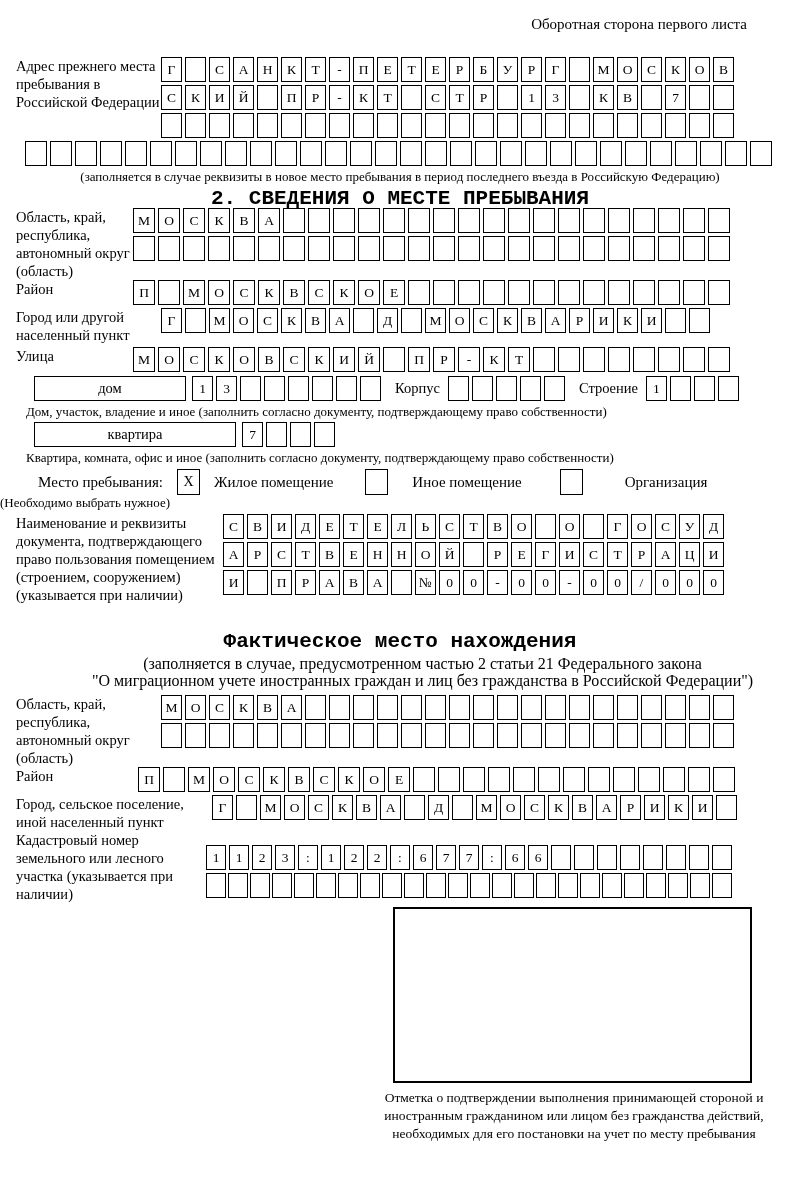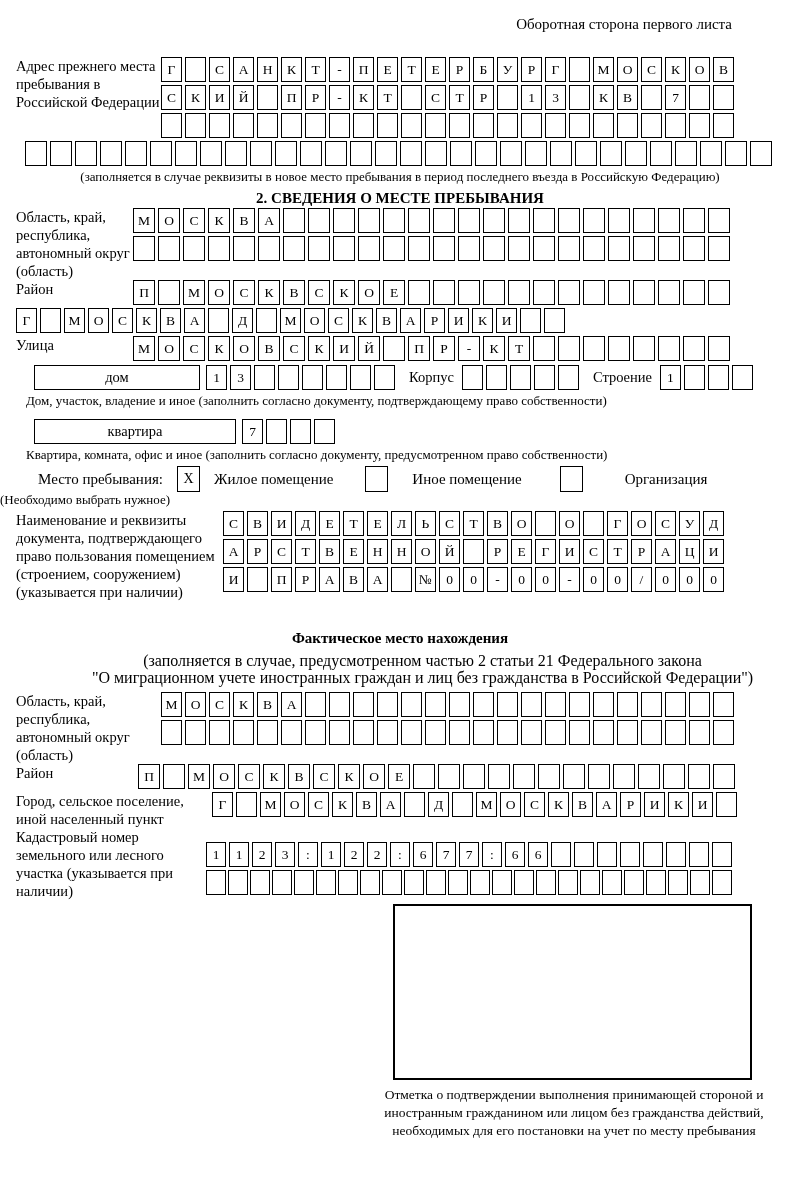--- a/index.html
+++ b/index.html
@@ -5,21 +5,21 @@
   * { box-sizing: border-box; margin: 0; padding: 0; }
   html, body { width: 800px; background: #fff; }
   body {
     height: 1180px;
     font-family: "Liberation Serif", "DejaVu Serif", serif;
     color: #000;
     overflow: hidden;
     position: relative;
     padding-top: 16px;
   }
-  .hdr { text-align: right; padding-right: 68px; font-size: 15px; }
+  .hdr { text-align: right; padding-right: 53px; font-size: 15px; }
 
   .block { display: flex; align-items: flex-start; margin-left: 16px; }
   .lbl { font-size: 14.5px; line-height: 18px; flex: none; }
   .w145 { width: 145px; }
   .w117 { width: 117px; }
   .w122 { width: 122px; }
   .w196 { width: 196px; }
   .w190 { width: 190px; }
   .w207 { width: 207px; }
 
@@ -31,21 +31,21 @@
     height: 25px;
     border: 1.5px solid #000;
     display: flex; align-items: center; justify-content: center;
     font-size: 13.5px;
     background: #fff;
   }
   .fullrow { margin-left: 25px; margin-top: 3px; }
 
   .caption { font-size: 13px; line-height: 16px; margin-top: 3px; }
   .center { text-align: center; }
-  .sect-title { text-align: center; font-weight: bold; font-size: 15px; margin-top: 4px; line-height: 19px; }
+  .sect-title { text-align: center; font-weight: bold; font-size: 21px; margin-top: 4px; line-height: 19px; font-family: Liberation Mono, monospace; }
 
   .domrow { display: flex; align-items: center; margin-left: 34px; margin-top: 4px; }
   .wide-box {
     height: 25px; border: 1.5px solid #000;
     display: flex; align-items: center; justify-content: center;
     font-size: 14.5px; flex: none; background: #fff;
   }
   .inline-lbl { font-size: 14.5px; padding: 0 8px 0 14px; flex: none; }
   .left-caption { margin-left: 26px; font-size: 13px; line-height: 16px; margin-top: 3px; }
 
@@ -278,20 +278,21 @@
       <div class="cell"></div>
       <div class="cell"></div>
       <div class="cell"></div>
       <div class="cell"></div>
       <div class="cell"></div>
       <div class="cell"></div>
     </div>
 </div>
 
 <div class="block" style="margin-top:3px">
+  <div class="lbl w145">Город или другой населенный пункт</div>
   <div class="cells">
       <div class="cell">Г</div>
       <div class="cell"></div>
       <div class="cell">М</div>
       <div class="cell">О</div>
       <div class="cell">С</div>
       <div class="cell">К</div>
       <div class="cell">В</div>
       <div class="cell">А</div>
       <div class="cell"></div>
@@ -336,21 +337,21 @@
       <div class="cell"></div>
       <div class="cell"></div>
       <div class="cell"></div>
       <div class="cell"></div>
       <div class="cell"></div>
       <div class="cell"></div>
     </div>
 </div>
 
 <div class="domrow">
-  <div class="wide-box" style="width:166px">дом</div>
+  <div class="wide-box" style="width:152px">дом</div>
   <div class="cells" style="margin-left:6px">
       <div class="cell">1</div>
       <div class="cell">3</div>
       <div class="cell"></div>
       <div class="cell"></div>
       <div class="cell"></div>
       <div class="cell"></div>
       <div class="cell"></div>
       <div class="cell"></div>
     </div>
@@ -365,30 +366,30 @@
   <div class="inline-lbl">Строение</div>
   <div class="cells">
       <div class="cell">1</div>
       <div class="cell"></div>
       <div class="cell"></div>
       <div class="cell"></div>
     </div>
 </div>
 <div class="left-caption">Дом, участок, владение и иное (заполнить согласно документу, подтверждающему право собственности)</div>
 
-<div class="domrow" style="margin-top:10px">
+<div class="domrow" style="margin-top:2px">
   <div class="wide-box" style="width:202px">квартира</div>
   <div class="cells" style="margin-left:6px">
       <div class="cell">7</div>
       <div class="cell"></div>
       <div class="cell"></div>
       <div class="cell"></div>
     </div>
 </div>
-<div class="left-caption">Квартира, комната, офис и иное (заполнить согласно документу, предусмотренном право собственности)</div>
+<div class="left-caption">Квартира, комната, офис и иное (заполнить согласно документу, подтверждающему право собственности)</div>
 
 <div class="stayrow">
   <span>Место пребывания:</span>
   <div class="chk" style="margin-left:14px">X</div>
   <span style="margin-left:14px">Жилое помещение</span>
   <div class="chk" style="margin-left:32px"></div>
   <span style="margin-left:24px">Иное помещение</span>
   <div class="chk" style="margin-left:38px"></div>
   <span style="margin-left:42px">Организация</span>
 </div>

